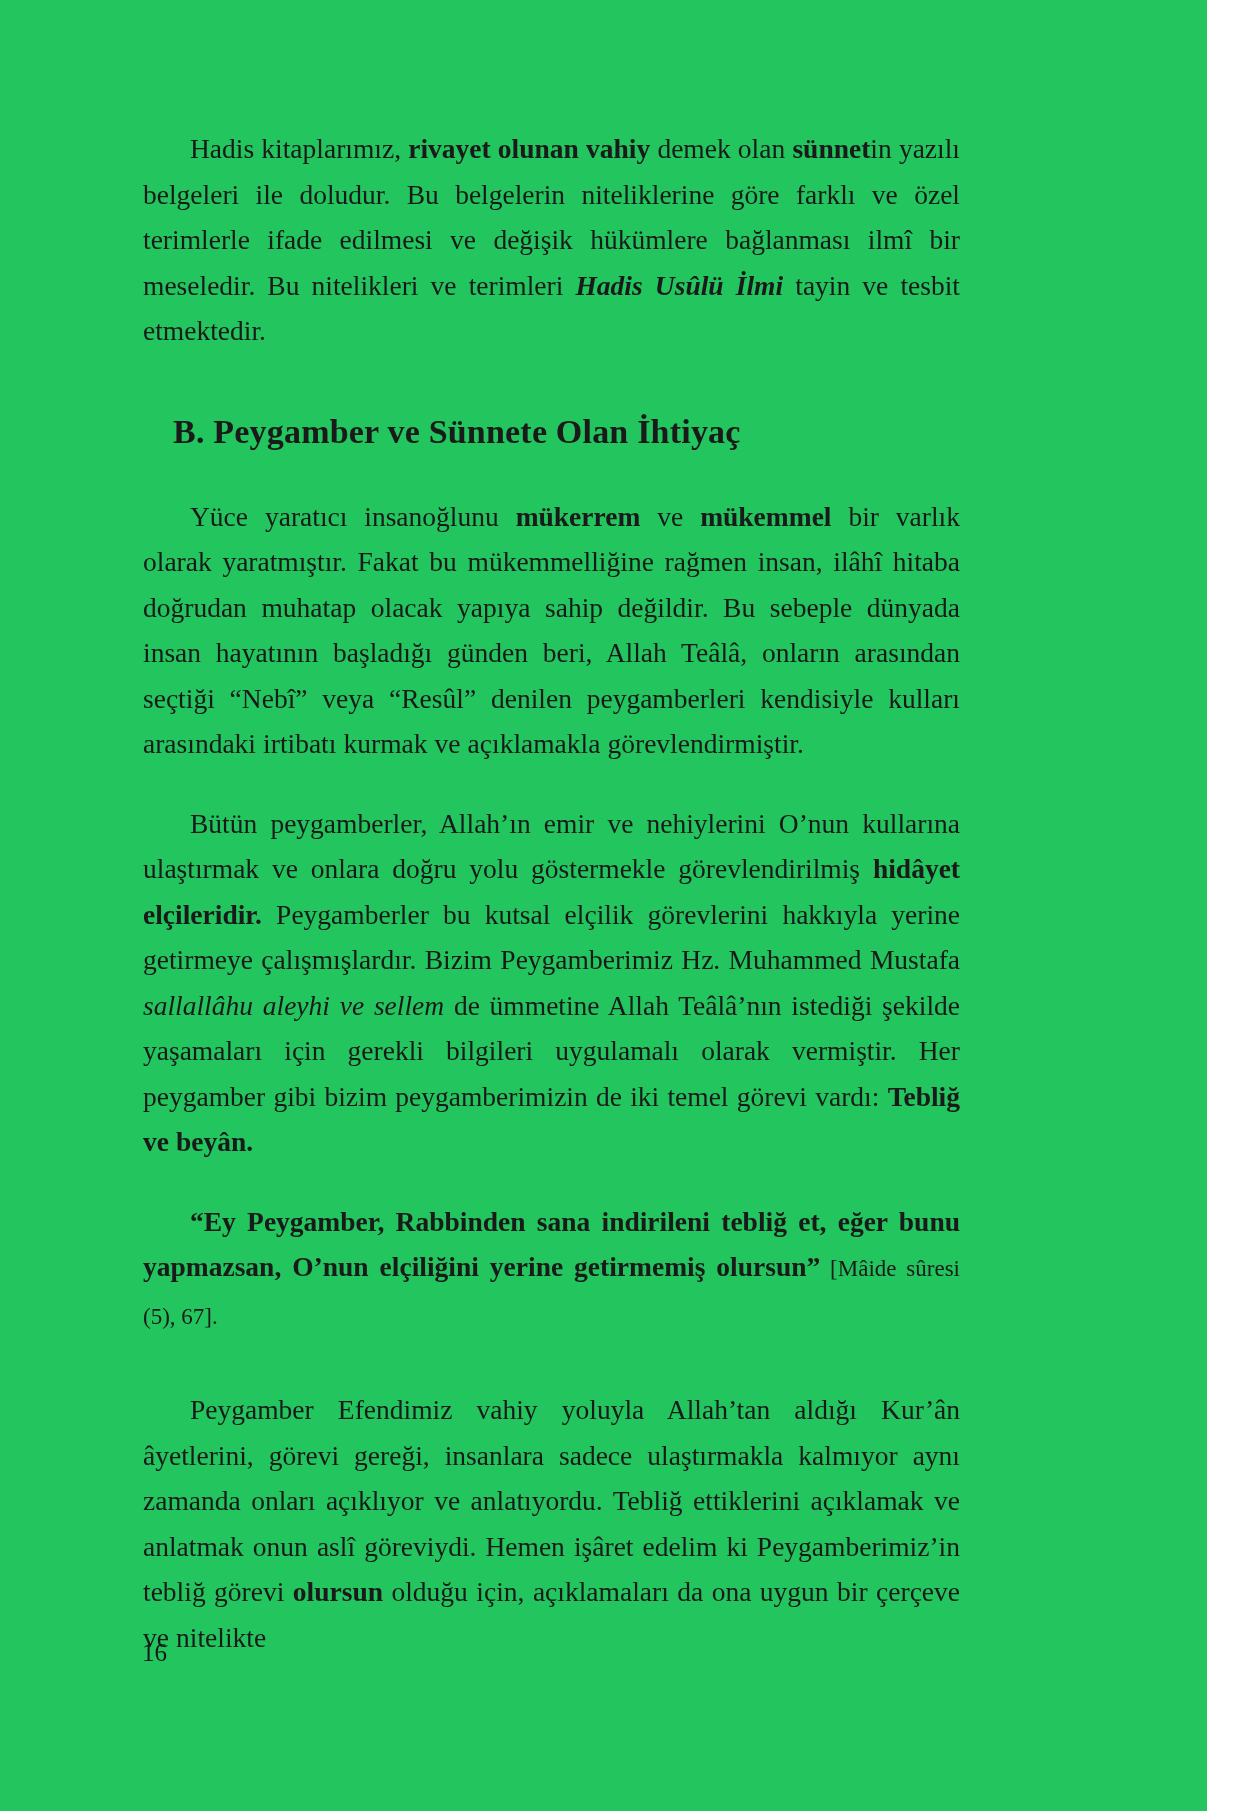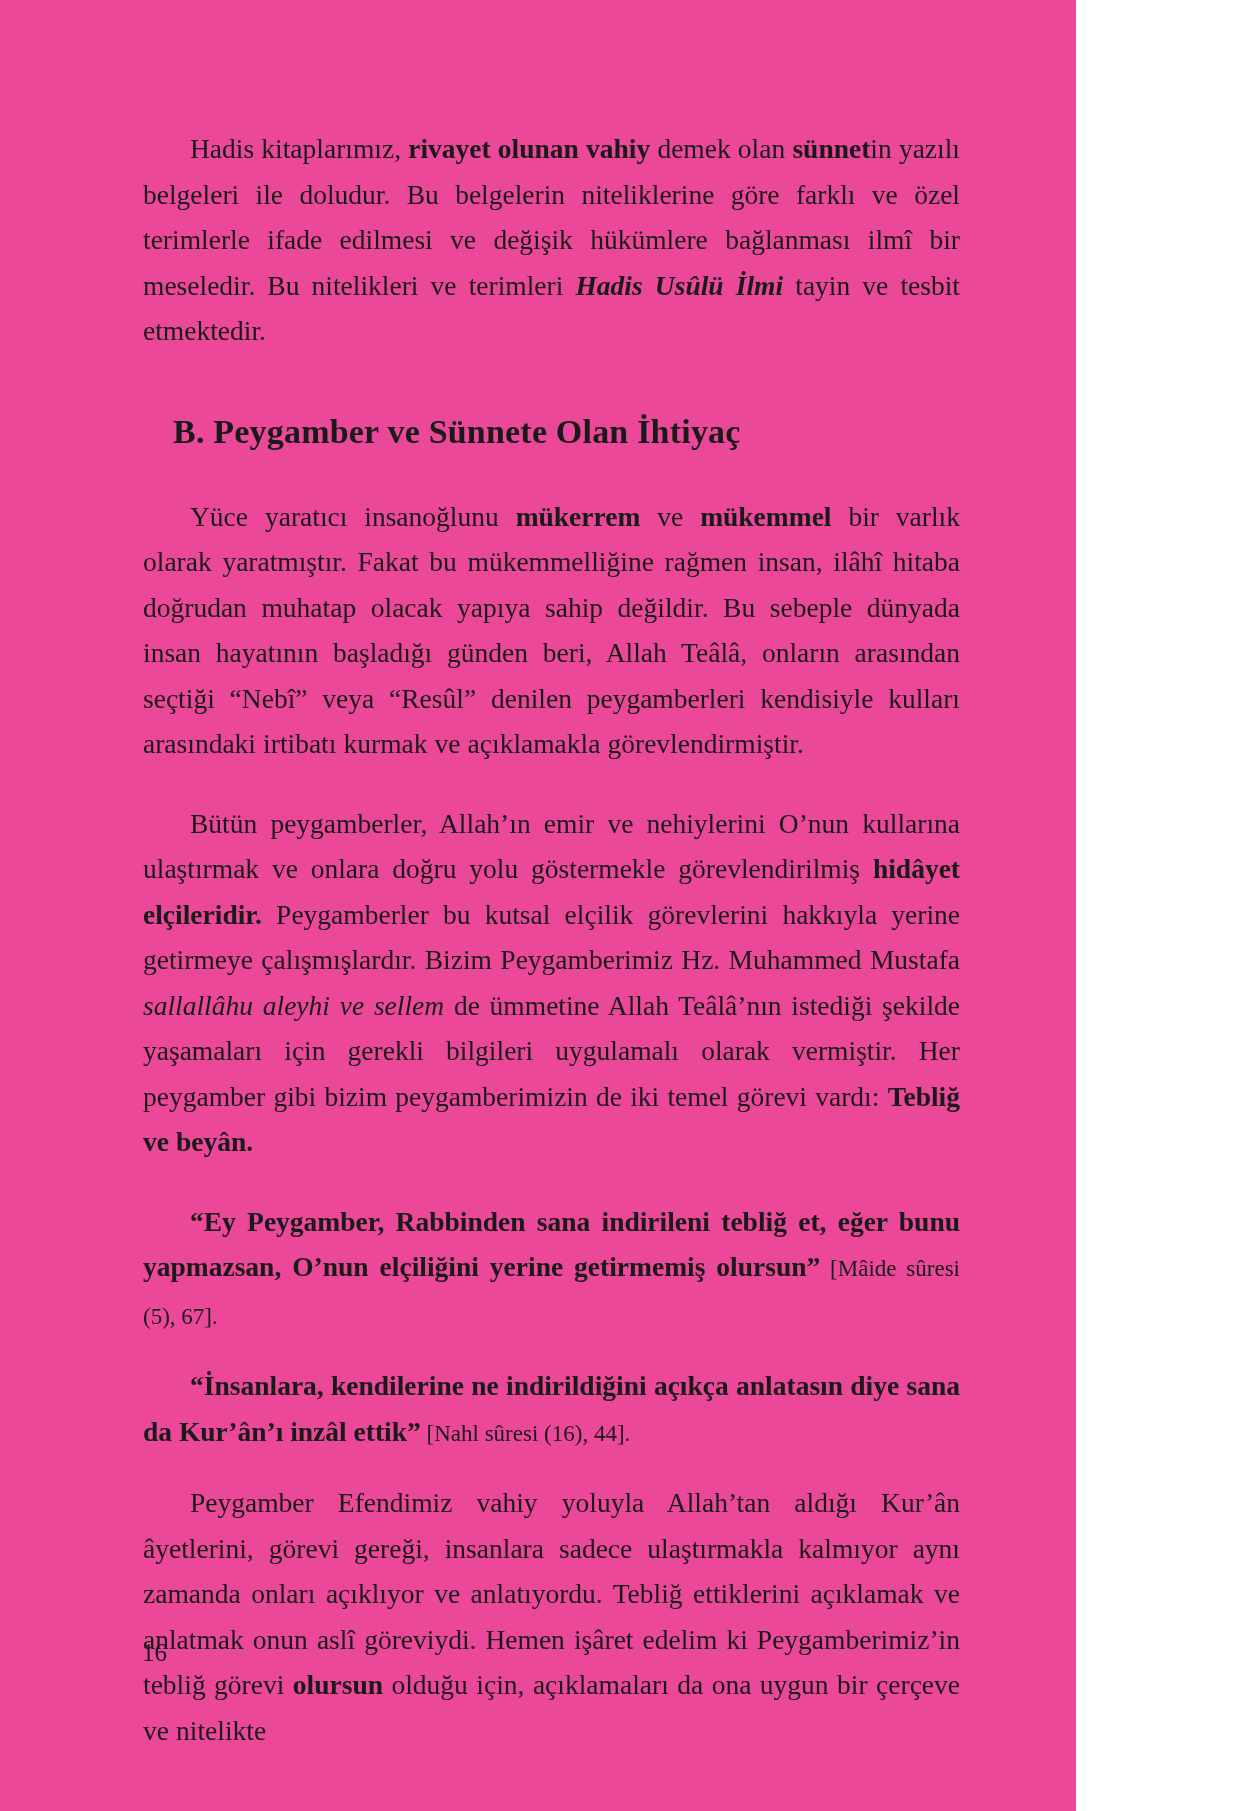--- a/index.html
+++ b/index.html
@@ -12,23 +12,24 @@
     height: 1811px;
     position: relative;
     font-family: "Liberation Serif", "DejaVu Serif", serif;
     color: #1a1a1a;
     overflow: hidden;
   }
 
   .page {
     position: absolute;
     left: 0; top: 0;
-    width: 1076px;
+    width: 1160px;
     height: 1811px;
-    background: #ec4899;
+    background: #22c55e;
+    padding-left: 47px;
   }
 
   .text-column {
     position: absolute;
     left: 143px;
     top: 126px;
     width: 817px;
   }
 
   p.body-par {
@@ -116,23 +117,20 @@
     </p>
 
     <div class="spacer-sm"></div>
 
     <p class="quote-par">
       <b>“Ey Peygamber, Rabbinden sana indirileni tebliğ et, eğer bunu yapmazsan, O’nun elçiliğini yerine getirmemiş olursun”</b><span class="cite"> [Mâide sûresi (5), 67].</span>
     </p>
 
     <div class="spacer-xs"></div>
 
-    <p class="quote-par">
-      <b>“İnsanlara, kendilerine ne indirildiğini açıkça anlatasın diye sana da Kur’ân’ı inzâl ettik”</b><span class="cite"> [Nahl sûresi (16), 44].</span>
-    </p>
 
     <div class="spacer-xs"></div>
 
     <p class="body-par">
       <span>Peygamber Efendimiz vahiy yoluyla Allah’tan aldığı Kur’ân âyetlerini, görevi gereği, insanlara sadece ulaştırmakla kalmıyor aynı zamanda onları açıklıyor ve anlatıyordu. Tebliğ ettiklerini açıklamak ve anlatmak onun aslî göreviydi. Hemen işâret edelim ki Peygamberimiz’in tebliğ görevi </span><b>olursun</b><span> olduğu için, açıklamaları da ona uygun bir çerçeve ve nitelikte</span>
     </p>
 
   </div>
 
   <div class="page-number">16</div>

